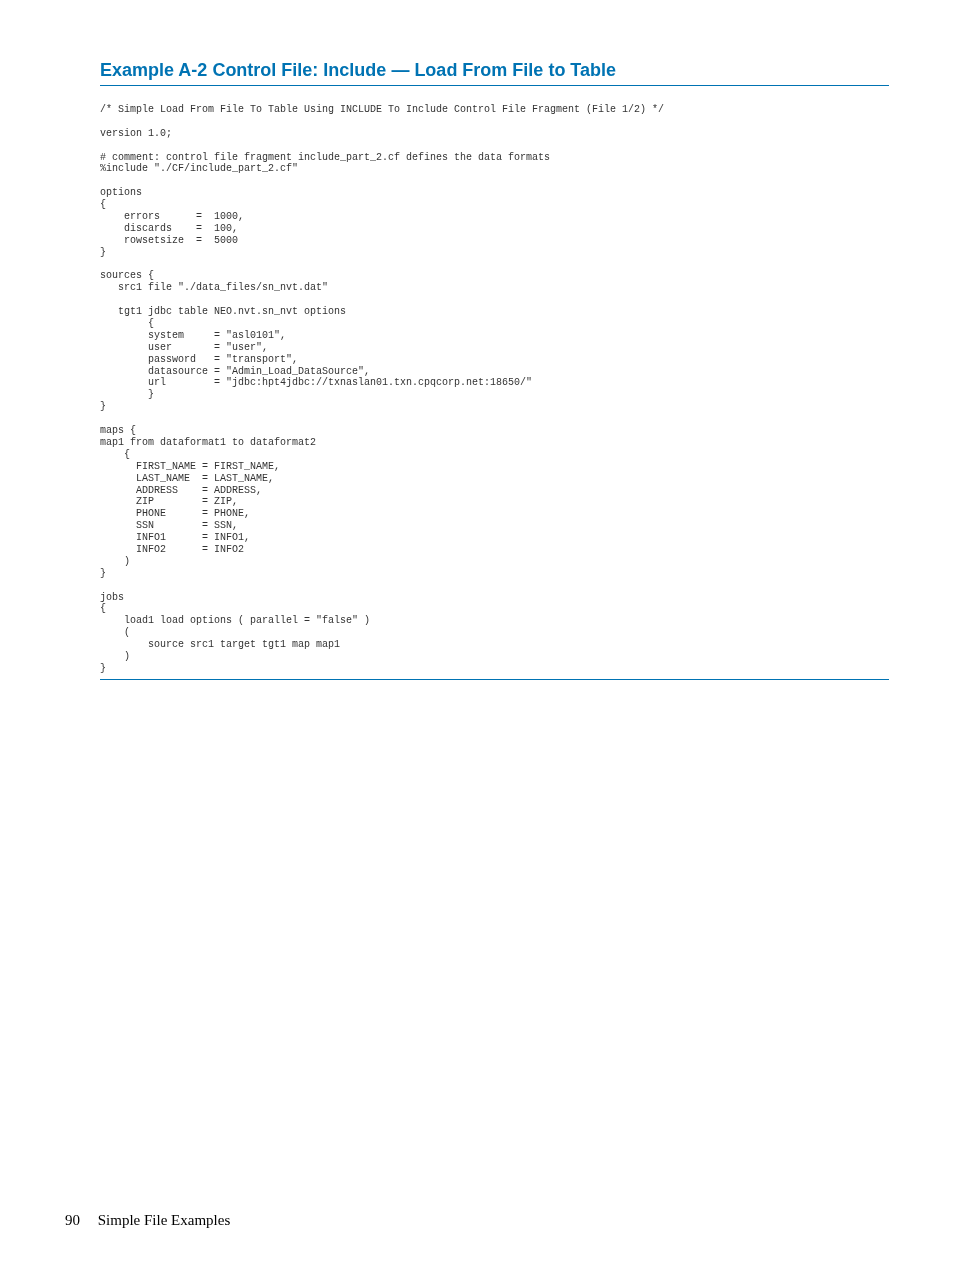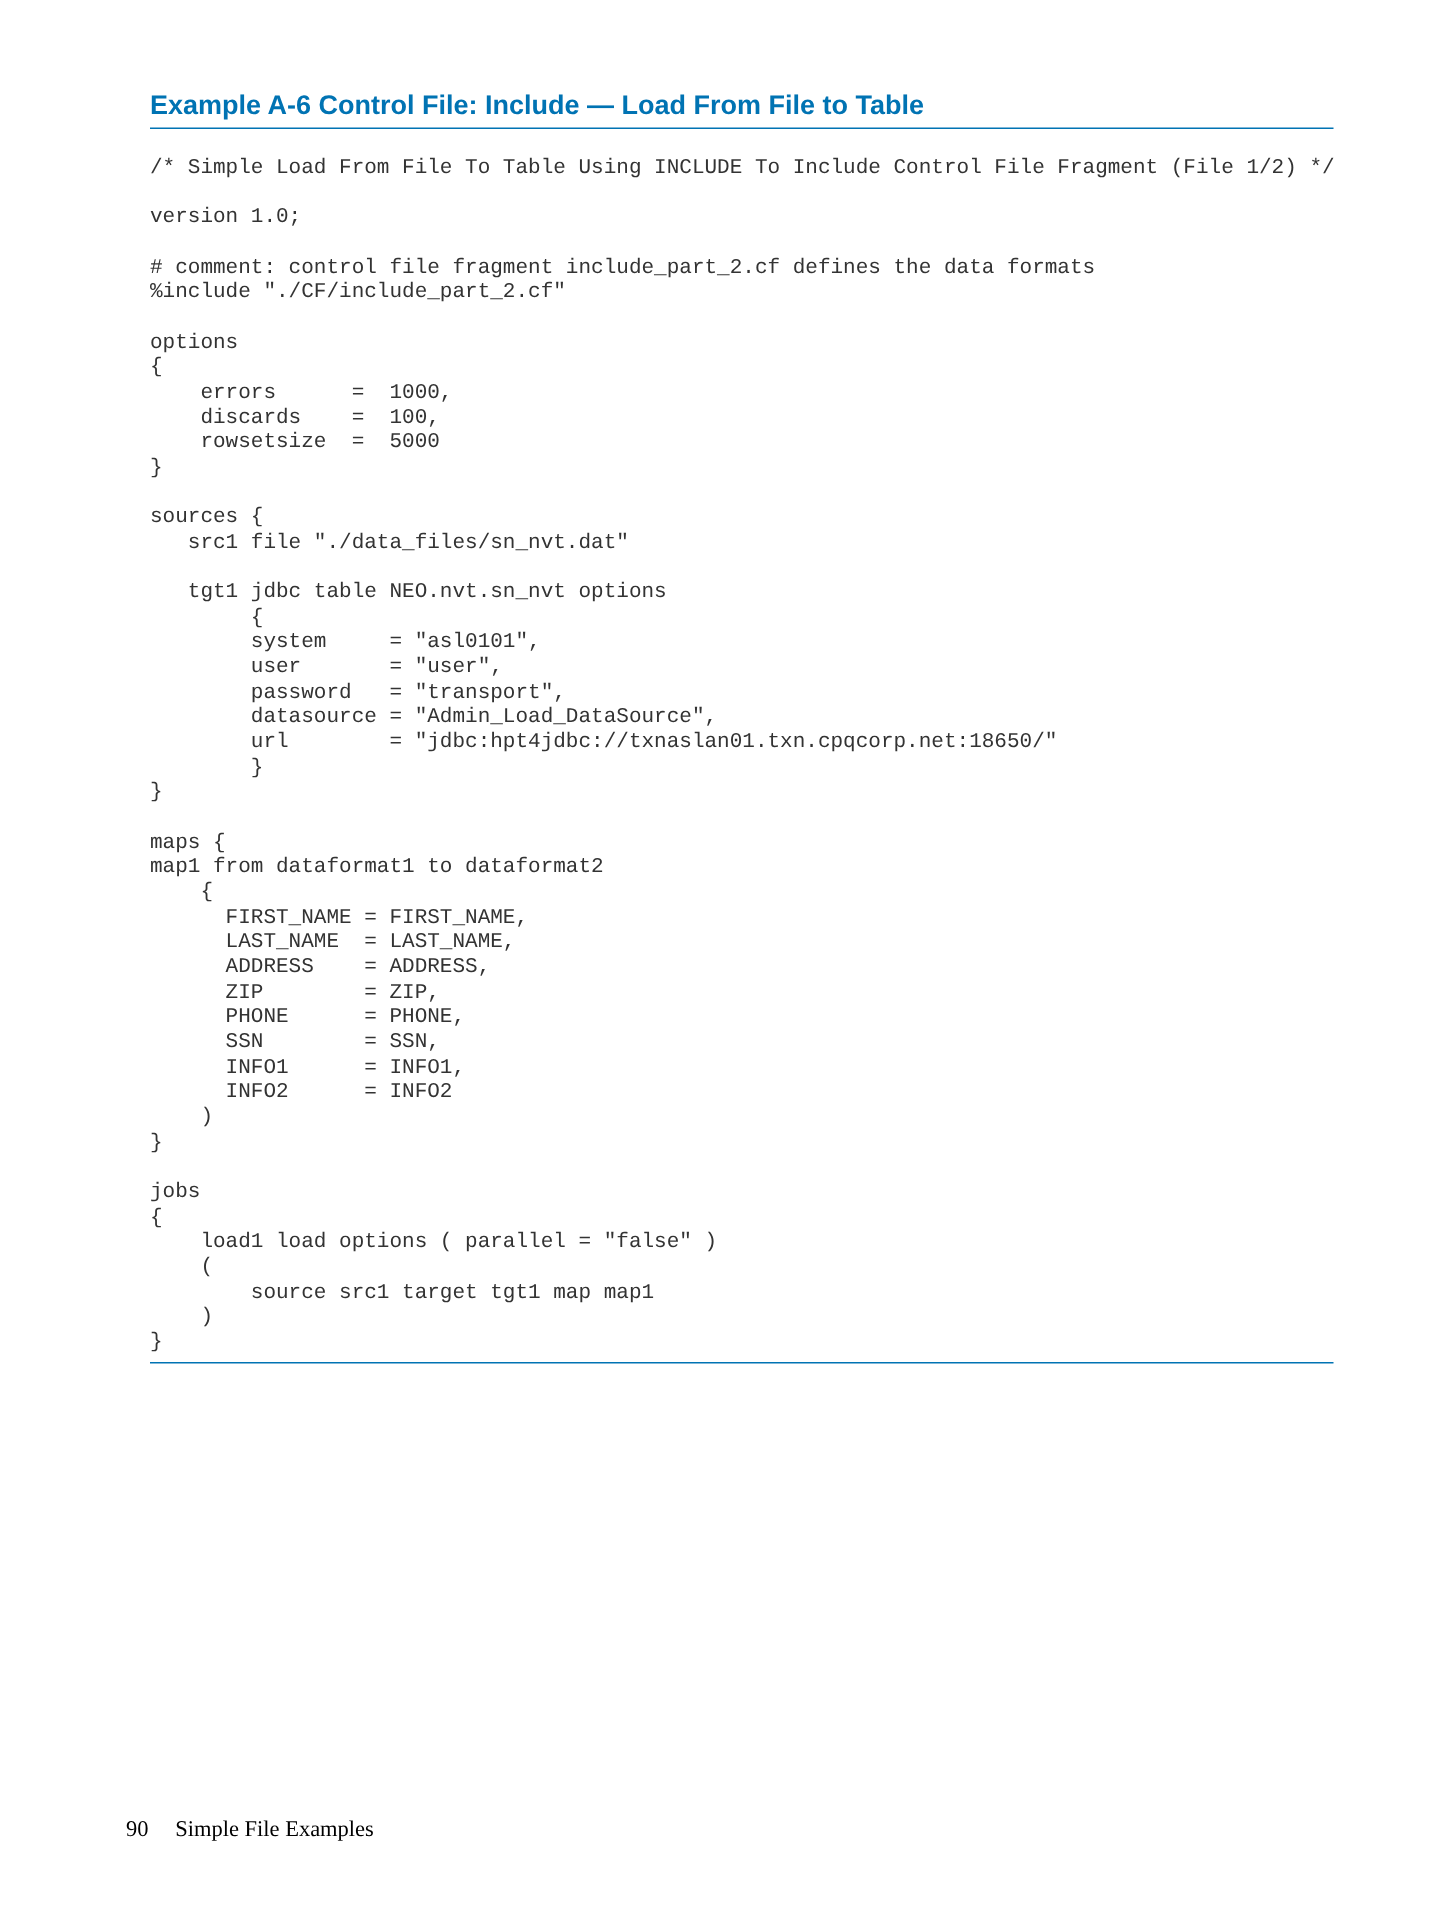--- a/index.html
+++ b/index.html
@@ -31,45 +31,44 @@
     border-top: 1px solid #0073b3;
     margin: 0 0 18px 0;
   }
   .rule-bottom {
     border: none;
     border-top: 1px solid #0073b3;
     margin: 4px 0 0 0;
   }
   pre.code {
     font-family: "Courier New", Courier, monospace;
-    font-size: 14px;
+    font-size: 10px;
     line-height: 1.19;
     color: #333333;
     white-space: pre;
     margin: 0;
   }
   .footer {
     position: absolute;
     bottom: 42px;
     left: 65px;
     font-family: "Times New Roman", Times, serif;
     font-size: 15px;
     color: #000;
   }
   .footer .pnum {
     margin-right: 14px;
-    margin-left: 19px;
   }
 </style>
 </head>
 <body>
 
 <div class="page">
 
-  <h2 class="heading">Example A-6 Control File: Include — Load From File to Table</h2>
+  <h2 class="heading">Example A-2 Control File: Include — Load From File to Table</h2>
 
   <hr class="rule-top">
 
   <pre class="code">/* Simple Load From File To Table Using INCLUDE To Include Control File Fragment (File 1/2) */
 
 version 1.0;
 
 # comment: control file fragment include_part_2.cf defines the data formats
 %include "./CF/include_part_2.cf"
 

